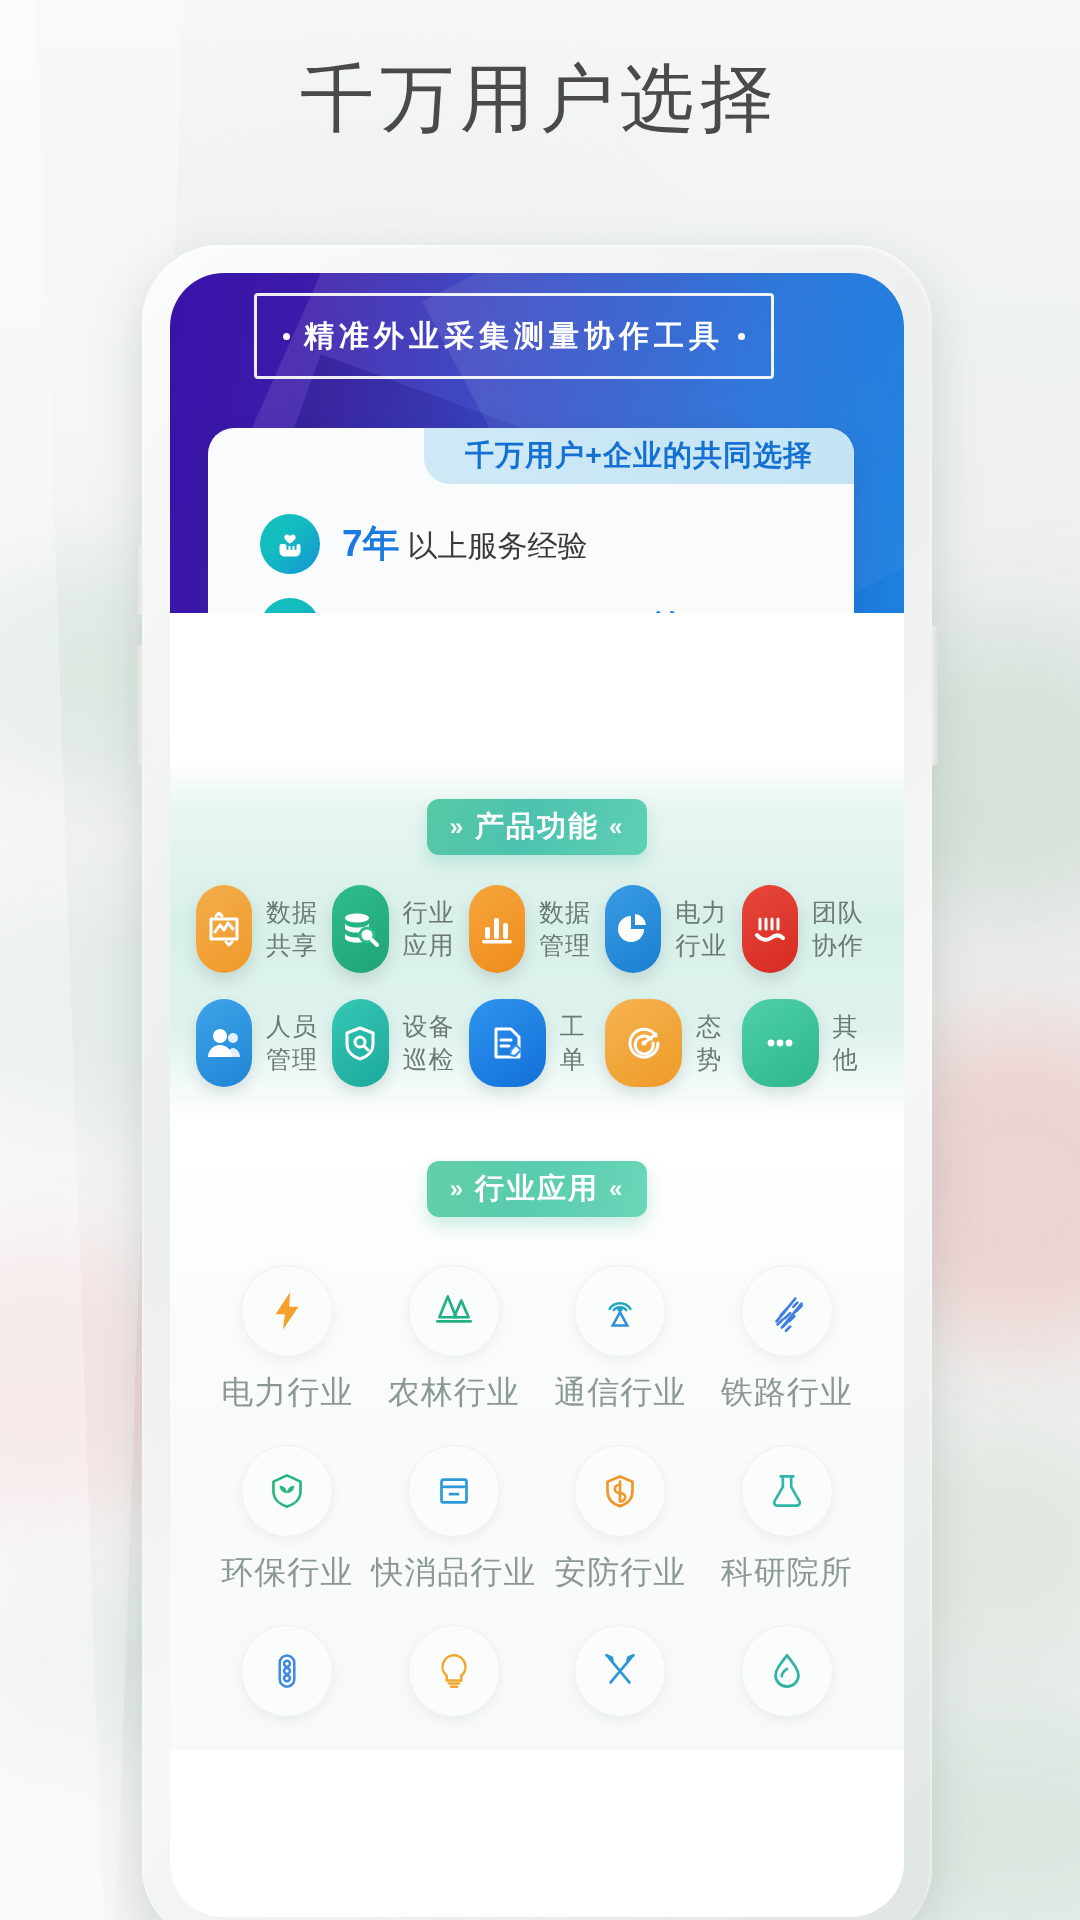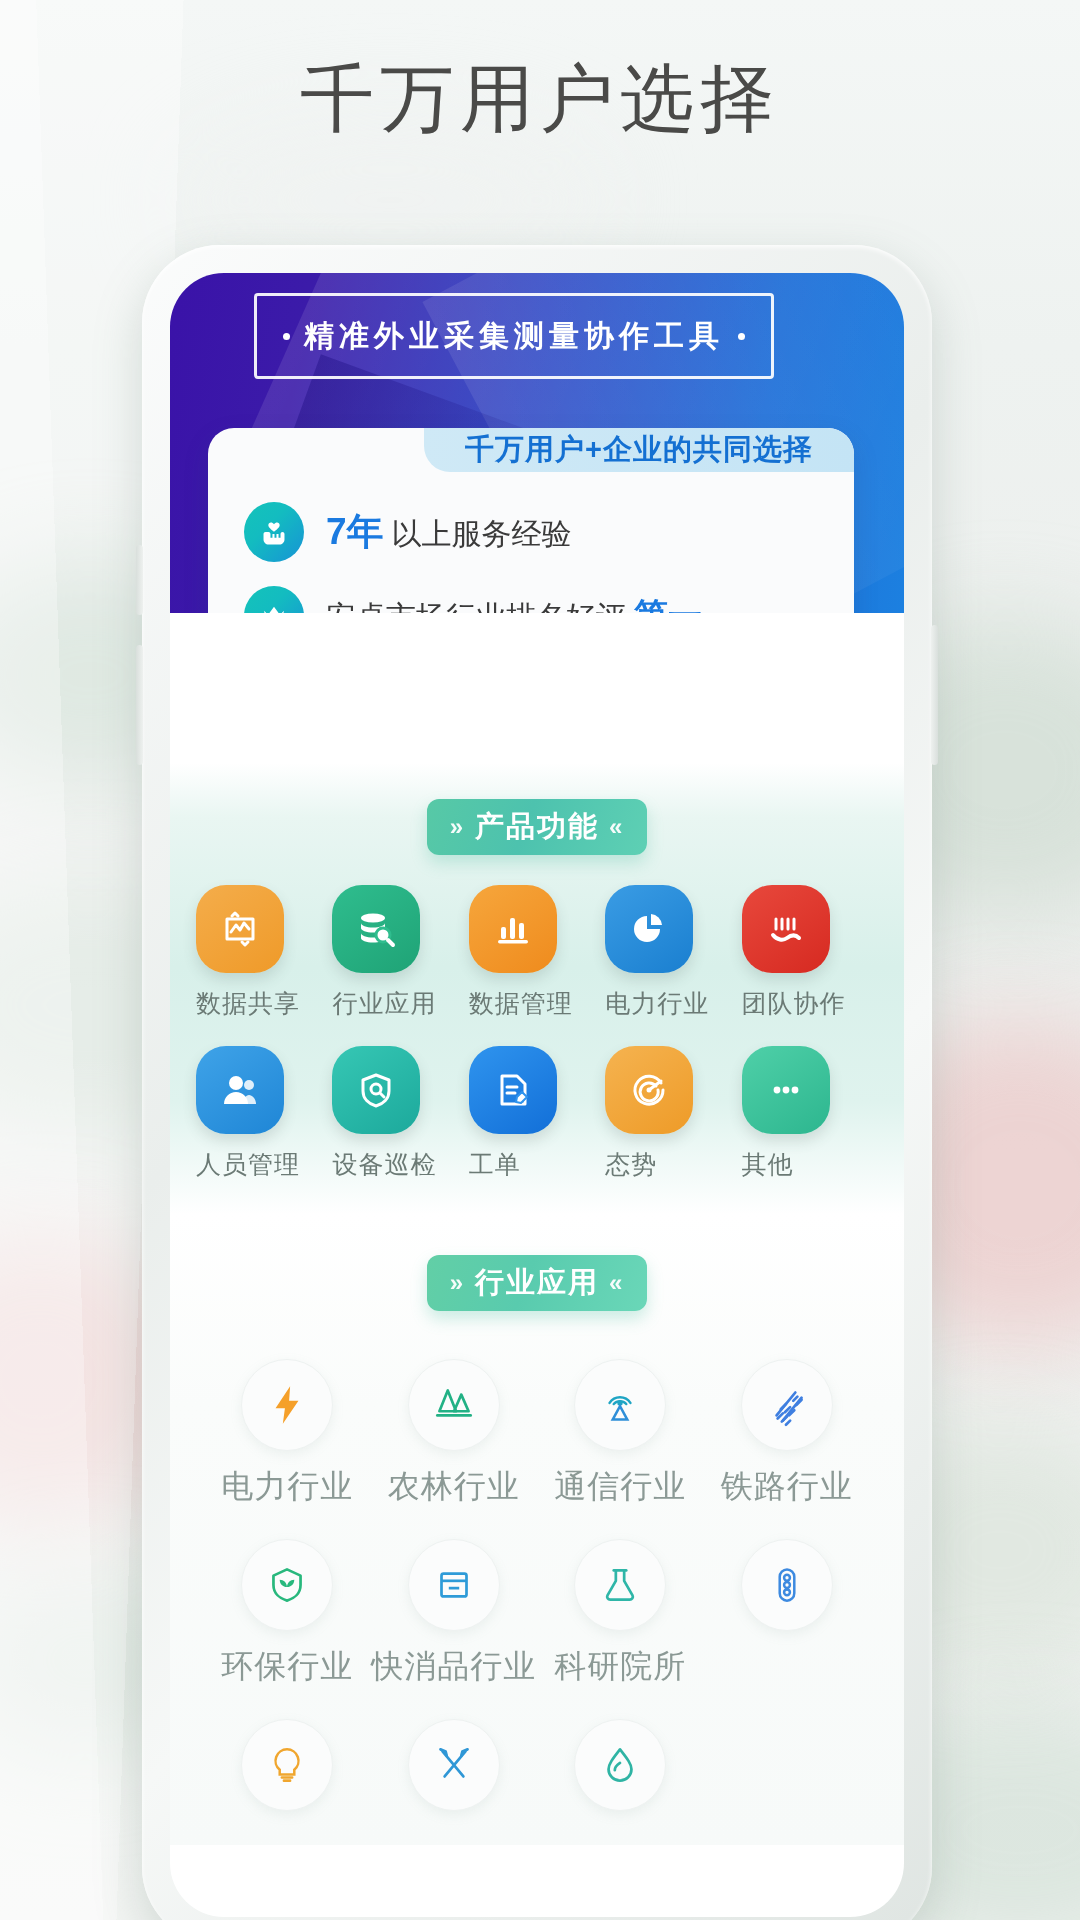--- a/index.html
+++ b/index.html
@@ -122,30 +122,30 @@
   .feat-card{
     position:absolute; left:38px; top:155px;
     width:646px; height:320px;
     background:#fafbfc;
     border-radius:26px;
     box-shadow:0 10px 26px rgba(40,60,120,.16);
     overflow:hidden;
   }
   .feat-head{
     margin:0 0 0 auto;
-    width:430px; height:44px;
+    width:430px; height:56px;
     background:linear-gradient(90deg,#cfe9f6 0%, #c4e4f5 100%);
     border-top-right-radius:26px;
     border-bottom-left-radius:26px;
     display:flex; align-items:center; justify-content:center;
   }
   .feat-head span{
     color:#1470d2; font-size:29px; font-weight:700; letter-spacing:1px;
   }
-  .feat-rows{ padding:18px 0 0 36px; }
+  .feat-rows{ padding:18px 0 0 52px; }
   .feat-row{
     display:flex; align-items:center; gap:22px; height:84px;
   }
   .fico{
     width:60px;height:60px;border-radius:50%; flex:none;
     background:linear-gradient(135deg,#14c3ba 0%,#13bcc0 40%,#1793d6 100%);
     display:flex;align-items:center;justify-content:center;
   }
   .fico svg{ width:34px;height:34px; fill:#fff; }
   .ftxt{ font-size:30px; color:#3a3a3a; display:flex; align-items:baseline; gap:8px; white-space:nowrap;}
@@ -169,21 +169,21 @@
   }
   .pill .chev{ font-size:24px; font-weight:700; opacity:.95; }
   .pill.green2{
     background:linear-gradient(110deg,#62cfa6 0%,#59cbae 45%,#6ad7b8 100%);
   }
 
   .grid5{
     display:grid; grid-template-columns:repeat(5,1fr);
     padding:0 26px; row-gap:26px;
   }
-  .gitem{ display:flex;flex-direction:column;align-items:flex-start;gap:14px; }
+  .gitem{ display:flex;flex-direction:row;align-items:center;gap:14px; }
   .sq{
     width:88px;height:88px;border-radius:30px;
     display:flex;align-items:center;justify-content:center;
     box-shadow:0 7px 14px rgba(70,90,80,.16);
     position:relative;
   }
   .sq svg{ width:48px;height:48px; }
   .glabel{ font-size:25px;color:#6b7a75; letter-spacing:1px; }
 
   
@@ -469,20 +469,30 @@
           <span class="icircle">
             <svg viewBox="0 0 48 48" fill="none" stroke="#2e9bd8" stroke-width="2.6" stroke-linejoin="round">
               <rect x="12" y="13" width="24" height="22" rx="2"></rect>
                 <path d="M12 20h24"></path>
                 <path d="M19 27h10"></path>
             </svg>
           </span>
           <span class="ilabel">快消品行业</span>
         </div>
 
+        <div class="iitem">
+          <span class="icircle">
+            <svg viewBox="0 0 48 48" fill="none" stroke="#f0962b" stroke-width="2.6" stroke-linejoin="round">
+              <path d="M24 10l12 5v9c0 8-5.5 12.5-12 14.5C17.5 36.5 12 32 12 24v-9z"></path>
+              <path d="M24 18c-3 0-5 2-5 4s2 4 5 4 5 2 5 4-2 4-5 4" stroke-linecap="round"></path>
+              <path d="M24 15v18" stroke-linecap="round"></path>
+            </svg>
+          </span>
+          <span class="ilabel">安防行业</span>
+        </div>
 
         <div class="iitem">
           <span class="icircle">
             <svg viewBox="0 0 48 48" fill="none" stroke="#2fb6a8" stroke-width="2.6" stroke-linejoin="round">
               <path d="M20 10v10L12 34c-1 2 .4 4 2.6 4h18.8c2.2 0 3.6-2 2.6-4l-8-14V10"></path>
               <path d="M18 10h12" stroke-linecap="round"></path>
             </svg>
           </span>
           <span class="ilabel">科研院所</span>
         </div>

